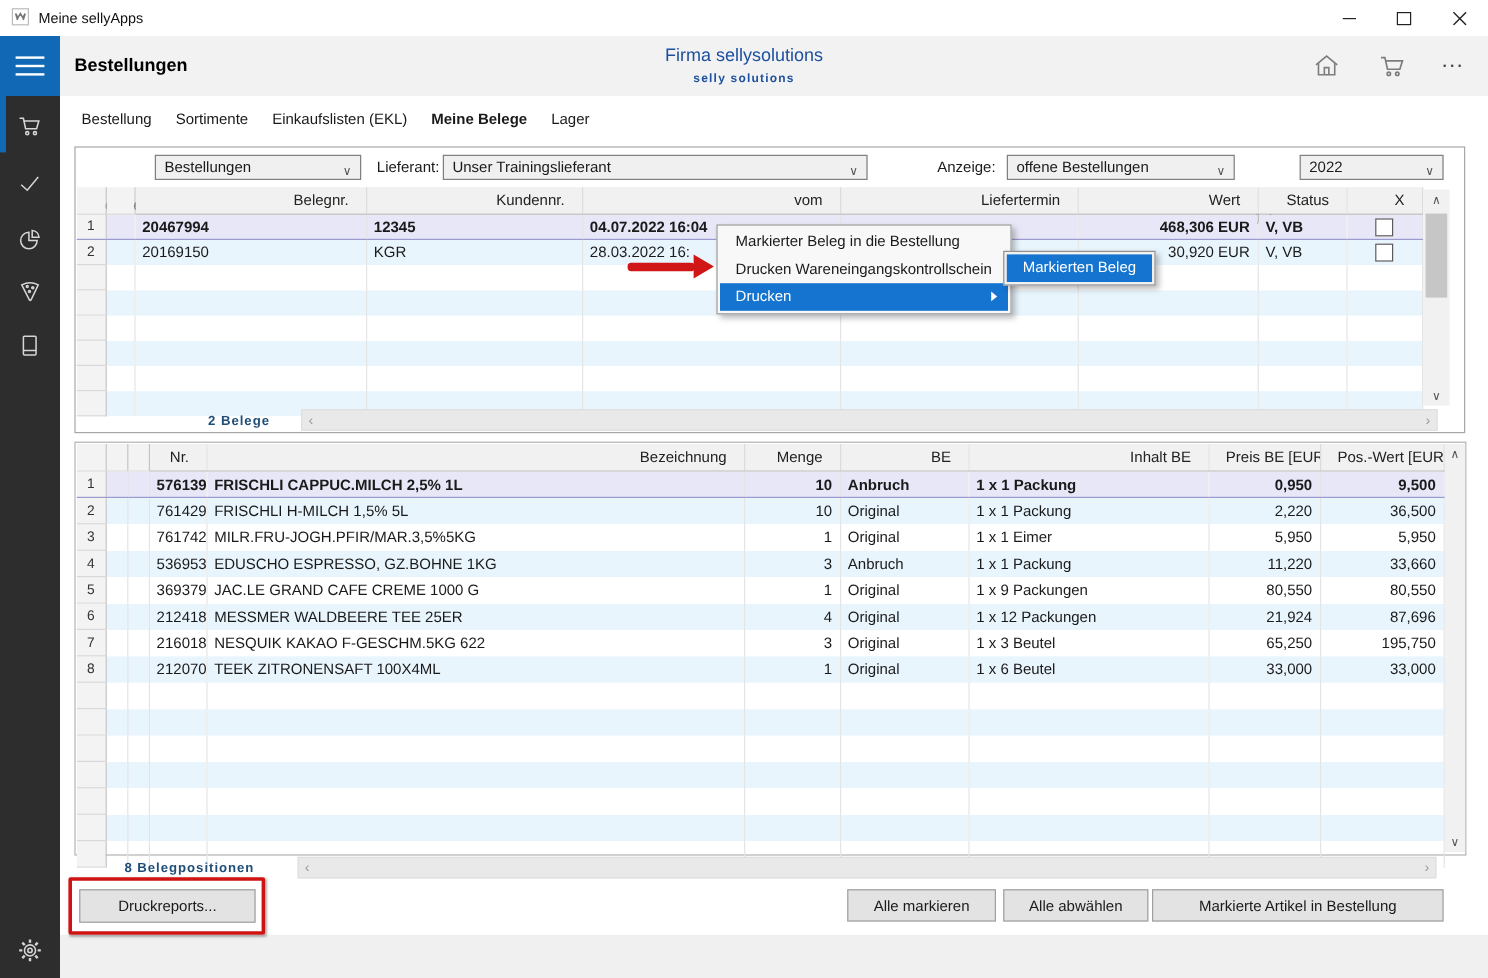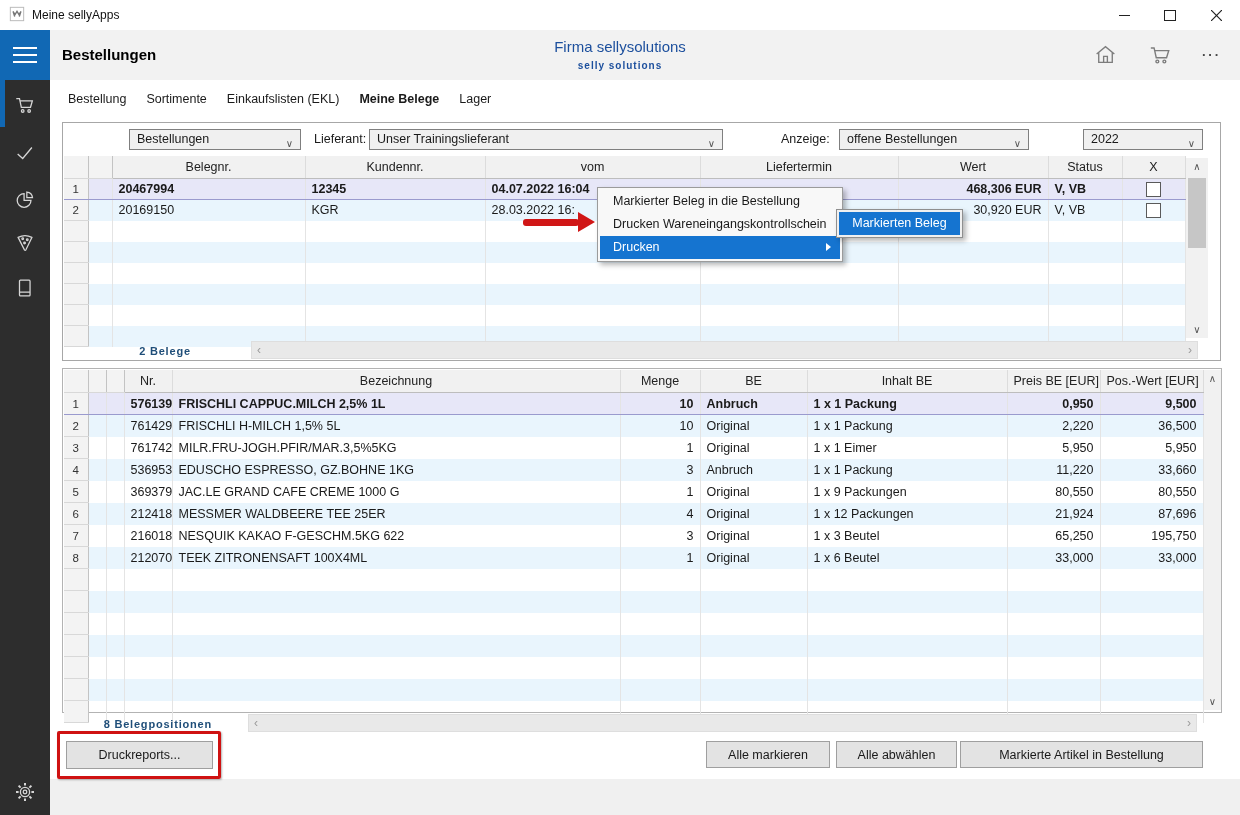--- a/index.html
+++ b/index.html
@@ -30,21 +30,21 @@
   .tab{cursor:default;}
   .tab.active{font-weight:bold;}
   
   .panel1{left:62px;top:122px;width:1159px;height:239px;border:1px solid #a7a7a7;background:#fff;box-sizing:border-box;}
   .panel2{left:62px;top:368px;width:1160px;height:345px;border:1px solid #b3b3b3;background:#fff;box-sizing:border-box;}
   .flabel{position:absolute;top:9px;font-size:12.5px;}
   .selbox{position:absolute;top:6px;height:21px;background:#f0f0f0;border:1px solid #7f7f7f;box-sizing:border-box;font-size:12.5px;line-height:19px;padding-left:7px;white-space:nowrap;overflow:hidden;}
   .selbox .chv{position:absolute;right:7px;top:4px;font-size:10px;color:#555;}
   
   table.grid{border-collapse:collapse;table-layout:fixed;font-size:12.5px;}
-  .grid th{background:#f1f1f1;border-bottom:1px solid #bdbdbd;border-right:1px solid #dcdcdc;font-weight:normal;text-align:center;padding:0 6px;height:22px;overflow:hidden;white-space:nowrap;color:#222;}
+  .grid th{background:#f1f1f1;border-bottom:1px solid #bdbdbd;border-right:1px solid #dcdcdc;font-weight:normal;text-align:right;padding:0 14px;height:22px;overflow:hidden;white-space:nowrap;color:#222;}
   .grid td{border-right:1px solid #e4e4e4;padding:0 6px;height:20px;overflow:hidden;white-space:nowrap;}
   .grid.lower td{height:21px;}
   td.rn,th.rnh{background:#f3f3f3;border-right:1px solid #c3c3c3;border-bottom:1px solid #d8d8d8;text-align:center;color:#333;font-size:11.5px;padding:0 2px;}
   tr.sel td{background:#e7e7f8;border-top:1px solid #9a9ace;border-bottom:1px solid #9a9ace;font-weight:bold;}
   tr.sel td.rn{background:#f3f3f3;font-weight:normal;}
   tr.alt td{background:#e9f5fd;}
   tr.alt td.rn{background:#f3f3f3;}
   .r{text-align:right;}
   .c{text-align:center;}
   .cb{width:13px;height:13px;border:1px solid #5a5a5a;background:#fff;margin:0 auto;}
@@ -324,21 +324,21 @@
           </tr>
       </tbody>
     </table>
 
     <div class="vsb" style="position:absolute;left:1123px;top:35px;width:22px;height:180px;">
       <span class="sbbtn" style="top:0;">∧</span>
       <div class="sbthumb" style="top:20px;height:70px;"></div>
       <span class="sbbtn" style="bottom:0;top:auto;">∨</span>
     </div>
 
-    <span class="countlbl" style="left:42px;top:222px;width:120px;text-align:center;position:absolute;">2 Belege</span>
+    <span class="countlbl" style="left:42px;top:222px;width:120px;text-align:right;position:absolute;">2 Belege</span>
     <div class="hsb" style="left:188px;top:218px;width:947px;height:18px;">
       <span style="left:5px;">‹</span>
       <span style="right:5px;">›</span>
     </div>
   </div>
 
   <div class="abs panel2">
     <table class="grid lower" style="position:absolute;left:1px;top:1px;width:1139px;">
       <colgroup>
           <col style="width:24px">

